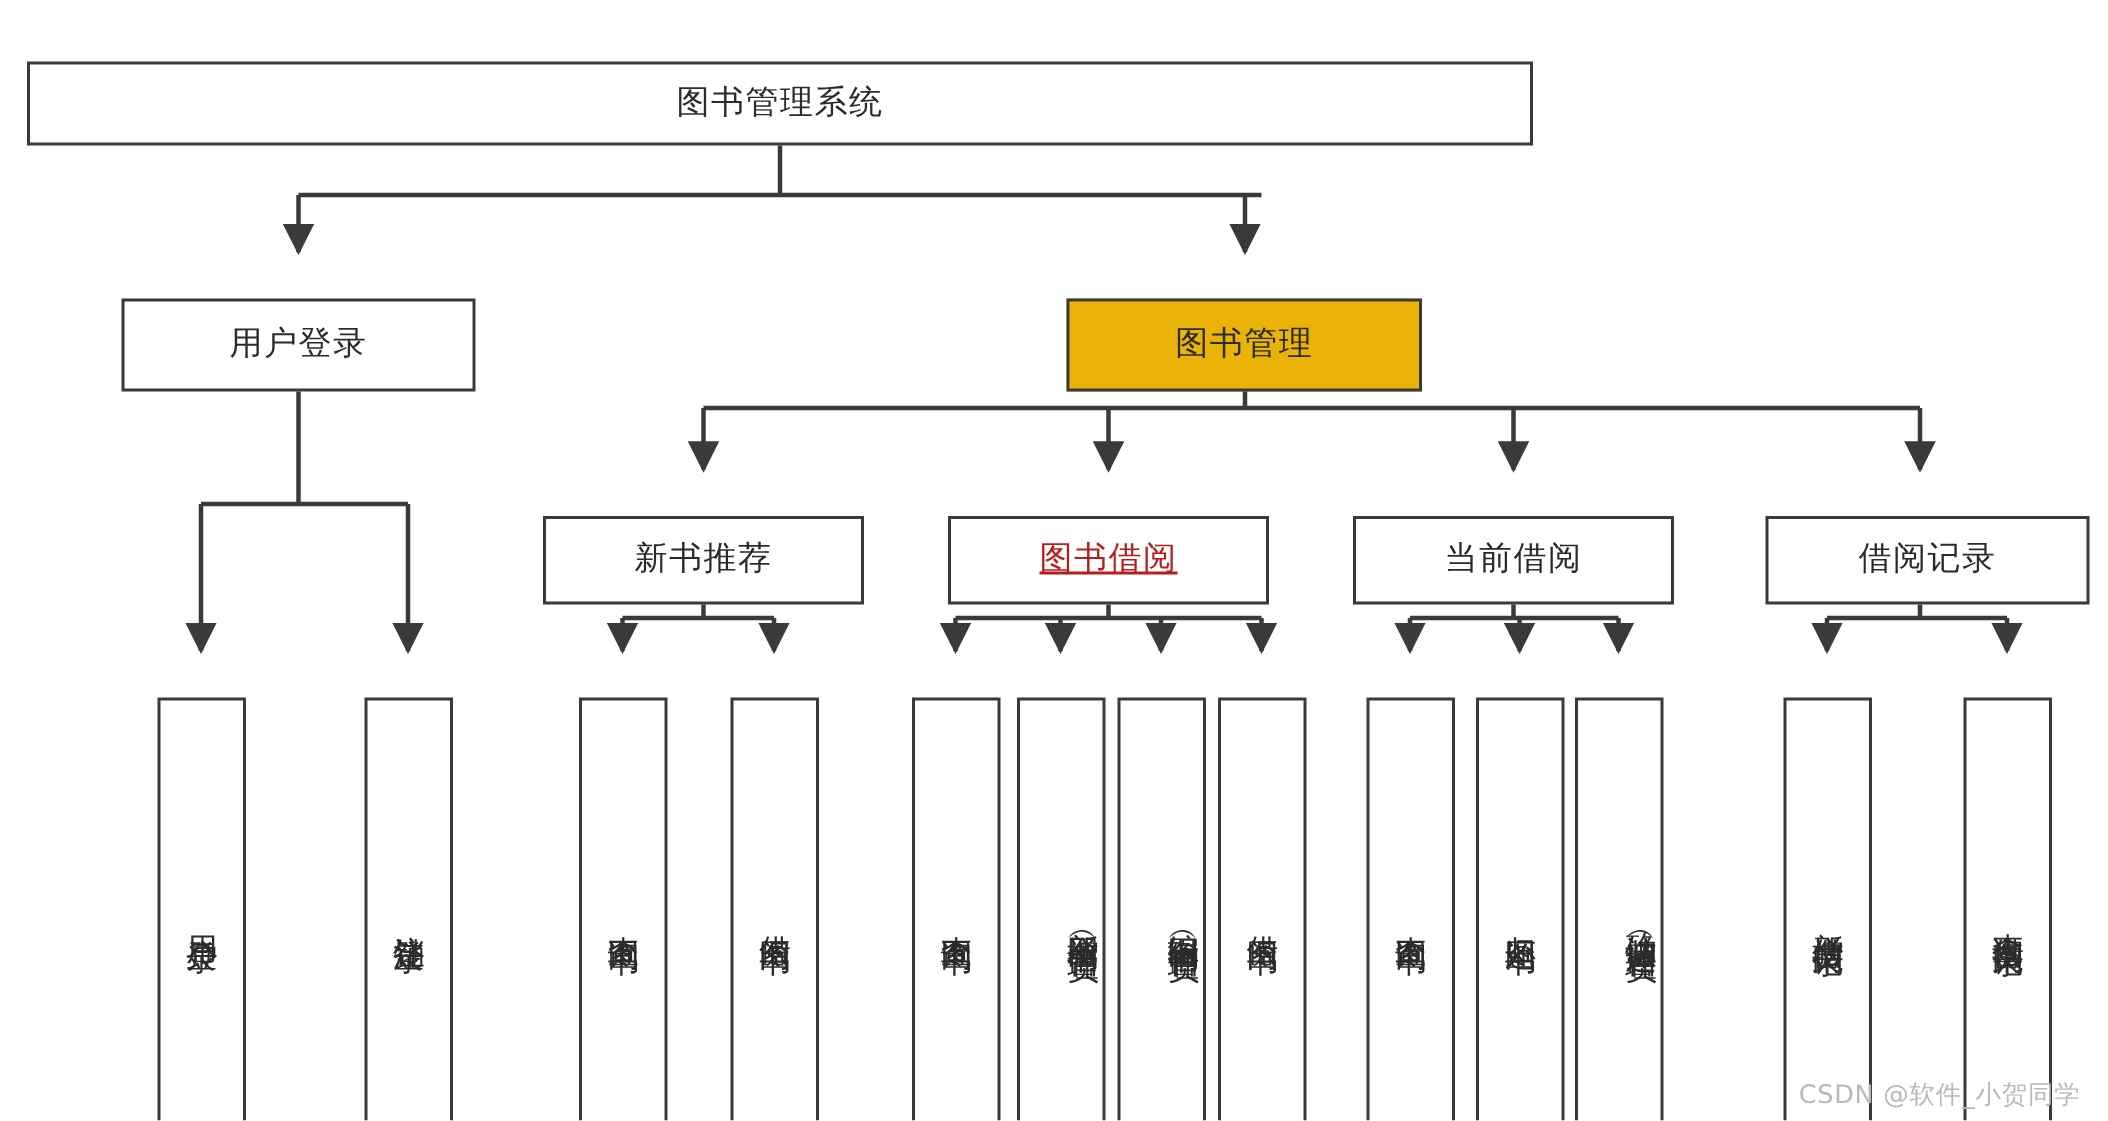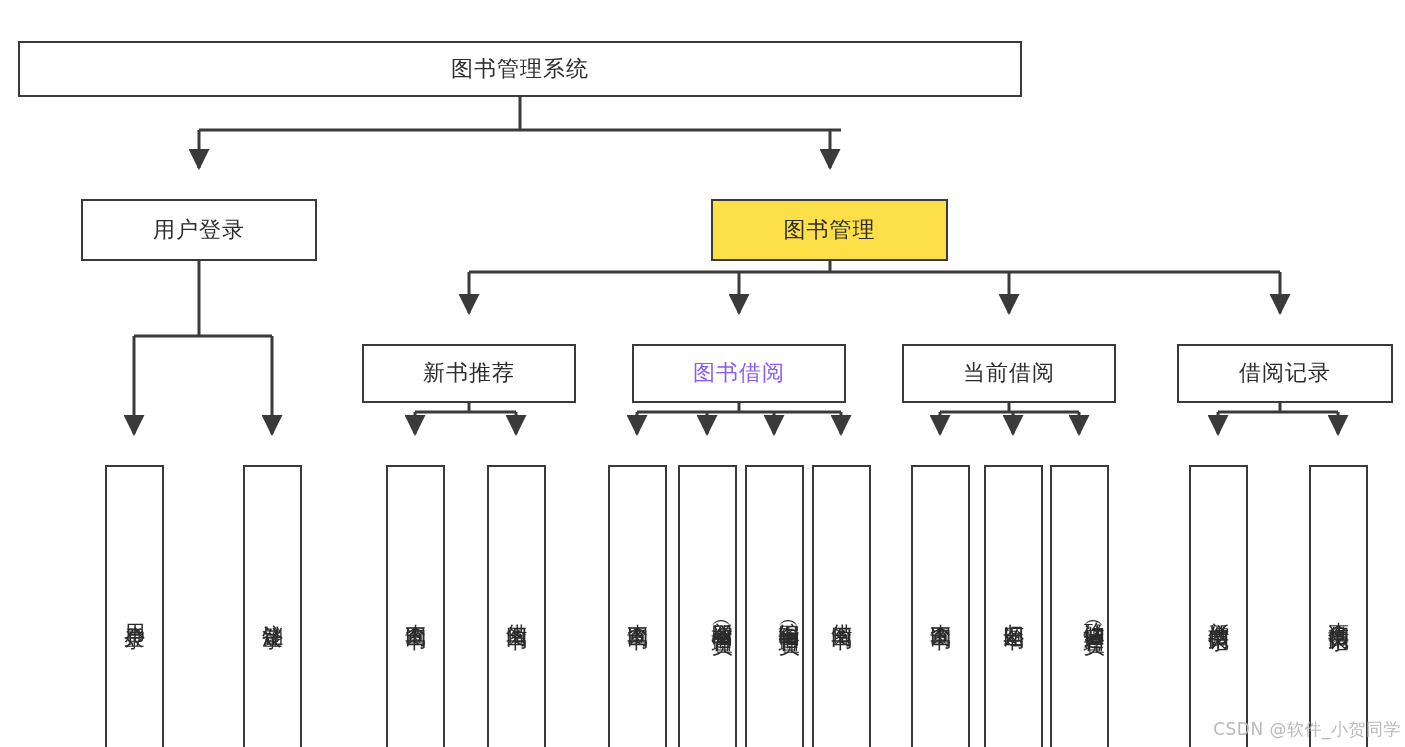--- a/index.html
+++ b/index.html
@@ -55,21 +55,21 @@
     padding-top: 6px;
     padding-bottom: 6px;
     text-align: center;
   }
   .node-v.center-v {
     align-items: center;
     padding-top: 0;
   }
   #watermark {
     position: absolute;
-    right: 4px;
+    right: 18px;
     bottom: 6px;
     font-size: 17px;
     color: #b9b9b9;
     white-space: nowrap;
     z-index: 5;
     letter-spacing: 0.5px;
   }
 </style>
 </head>
 <body>
@@ -138,28 +138,28 @@
     </g>
   </svg>
 
   <div class="node node-h" id="node-root" style="left: 18px; top: 13px; width: 1004px; height: 56px; border-color: rgb(58, 58, 58); background: rgb(255, 255, 255); color: rgb(43, 43, 43);">
     <span>图书管理系统</span>
   </div>
 
   <div class="node node-h" id="node-l2-0" style="left: 81px; top: 171px; width: 236px; height: 62px; border-color: rgb(58, 58, 58); background: rgb(255, 255, 255); color: rgb(43, 43, 43);">
     <span>用户登录</span>
   </div>
-  <div class="node node-h" id="node-l2-1" style="left: 711px; top: 171px; width: 237px; height: 62px; border-color: rgb(58, 58, 58); background: #fde047; color: rgb(43, 43, 43);">
+  <div class="node node-h" id="node-l2-1" style="left: 711px; top: 171px; width: 237px; height: 62px; border-color: rgb(58, 58, 58); background: #eab308; color: rgb(43, 43, 43);">
     <span>图书管理</span>
   </div>
 
   <div class="node node-h" id="node-l3-0" style="left: 362px; top: 316px; width: 214px; height: 59px; border-color: rgb(58, 58, 58); background: rgb(255, 255, 255); color: rgb(43, 43, 43);">
     <span>新书推荐</span>
   </div>
-  <div class="node node-h" id="node-l3-1" style="left: 632px; top: 316px; width: 214px; height: 59px; border-color: rgb(58, 58, 58); background: rgb(255, 255, 255); color: #8b5cf6;">
+  <div class="node node-h" id="node-l3-1" style="left: 632px; top: 316px; width: 214px; height: 59px; border-color: rgb(58, 58, 58); background: rgb(255, 255, 255); color: #b91c1c; text-decoration: underline;">
     <span>图书借阅</span>
   </div>
   <div class="node node-h" id="node-l3-2" style="left: 902px; top: 316px; width: 214px; height: 59px; border-color: rgb(58, 58, 58); background: rgb(255, 255, 255); color: rgb(43, 43, 43); text-align: center;">
     <span>当前借阅</span>
   </div>
   <div class="node node-h" id="node-l3-3" style="left: 1177px; top: 316px; width: 216px; height: 59px; border-color: rgb(58, 58, 58); background: rgb(255, 255, 255); color: rgb(43, 43, 43);">
     <span>借阅记录</span>
   </div>
 
   <div class="node node-v center-v" id="node-leaf-0" style="left: 105px; top: 437px; width: 59px; height: 297px; border-color: rgb(58, 58, 58); background: rgb(255, 255, 255); color: rgb(43, 43, 43);">

